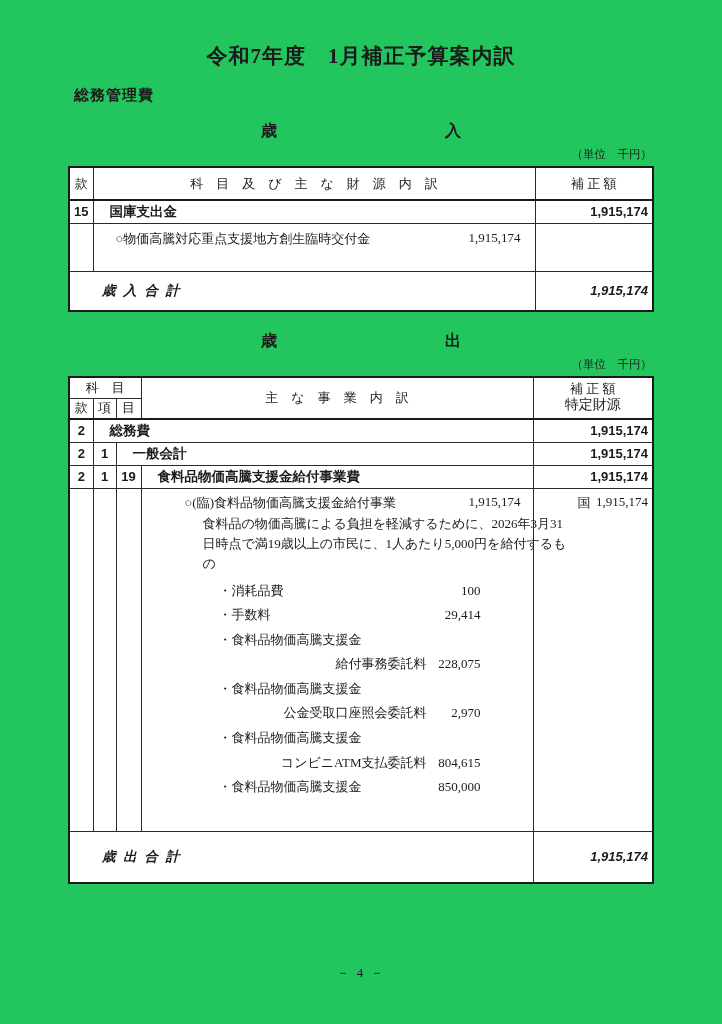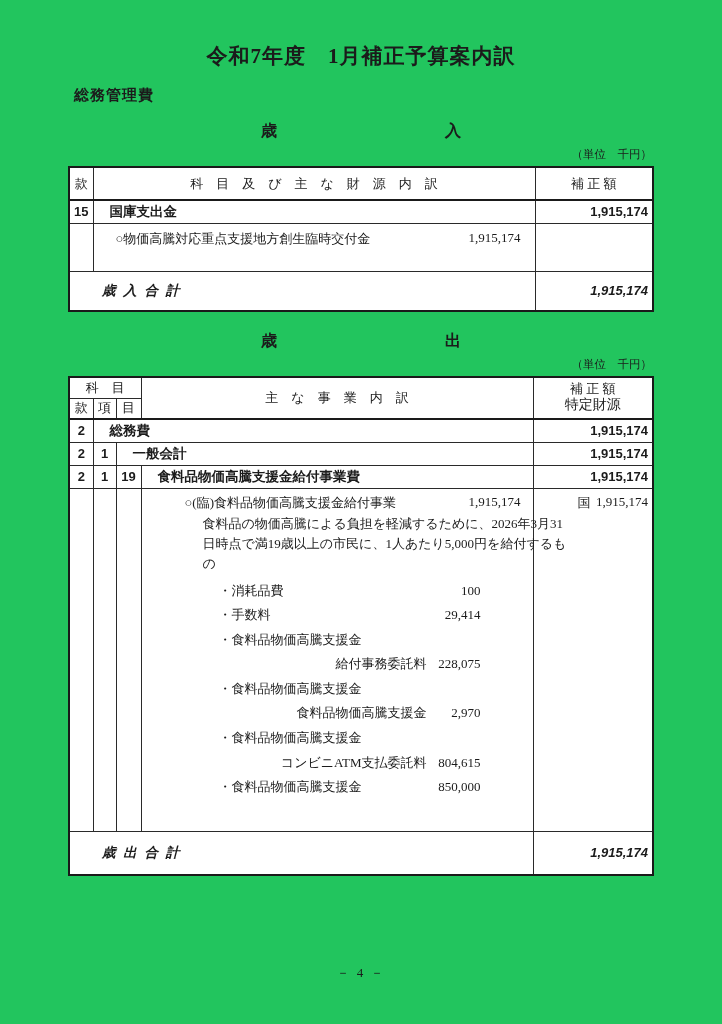--- a/index.html
+++ b/index.html
@@ -87,21 +87,21 @@
 
   
   tr.rev-detail-row td { height:48px; vertical-align:top; font-size:13px; }
   .rev-detail-line { display:flex; padding-top:6px; }
   .rev-detail-line .lbl { padding-left:22px; flex:0 0 auto; }
   .rev-detail-line .amt { flex:1; text-align:right; padding-right:14px; }
 
   
   tr.total-row td { vertical-align:middle;font-style:italic; }
   tr.total-row.rev td { height:40px; }
-  tr.total-row.exp td { height:44px; }
+  tr.total-row.exp td { height:52px; }
   .total-label {
     font-family:"Liberation Sans","DejaVu Sans",sans-serif;
     font-weight:bold; font-size:13.5px;
     padding-left:32px; letter-spacing:2px;
   }
 
   
   tr.exp-detail-row td { vertical-align:top; font-size:13px;padding-left:40px; }
   .exp-detail-inner { min-height:342px; padding-top:5px; }
   .project-line { display:flex; }
@@ -257,21 +257,21 @@
                 </div>
                 <div class="item-row sub">
                   <span class="item-label">給付事務委託料</span>
                   <span class="item-amount">228,075</span>
                 </div>
                 <div class="item-row bullet">
                   <span class="item-label">・食料品物価高騰支援金</span>
                   <span class="item-amount"></span>
                 </div>
                 <div class="item-row sub">
-                  <span class="item-label">食料品物価高騰支援金</span>
+                  <span class="item-label">公金受取口座照会委託料</span>
                   <span class="item-amount">2,970</span>
                 </div>
                 <div class="item-row bullet">
                   <span class="item-label">・食料品物価高騰支援金</span>
                   <span class="item-amount"></span>
                 </div>
                 <div class="item-row sub">
                   <span class="item-label">コンビニATM支払委託料</span>
                   <span class="item-amount">804,615</span>
                 </div>

